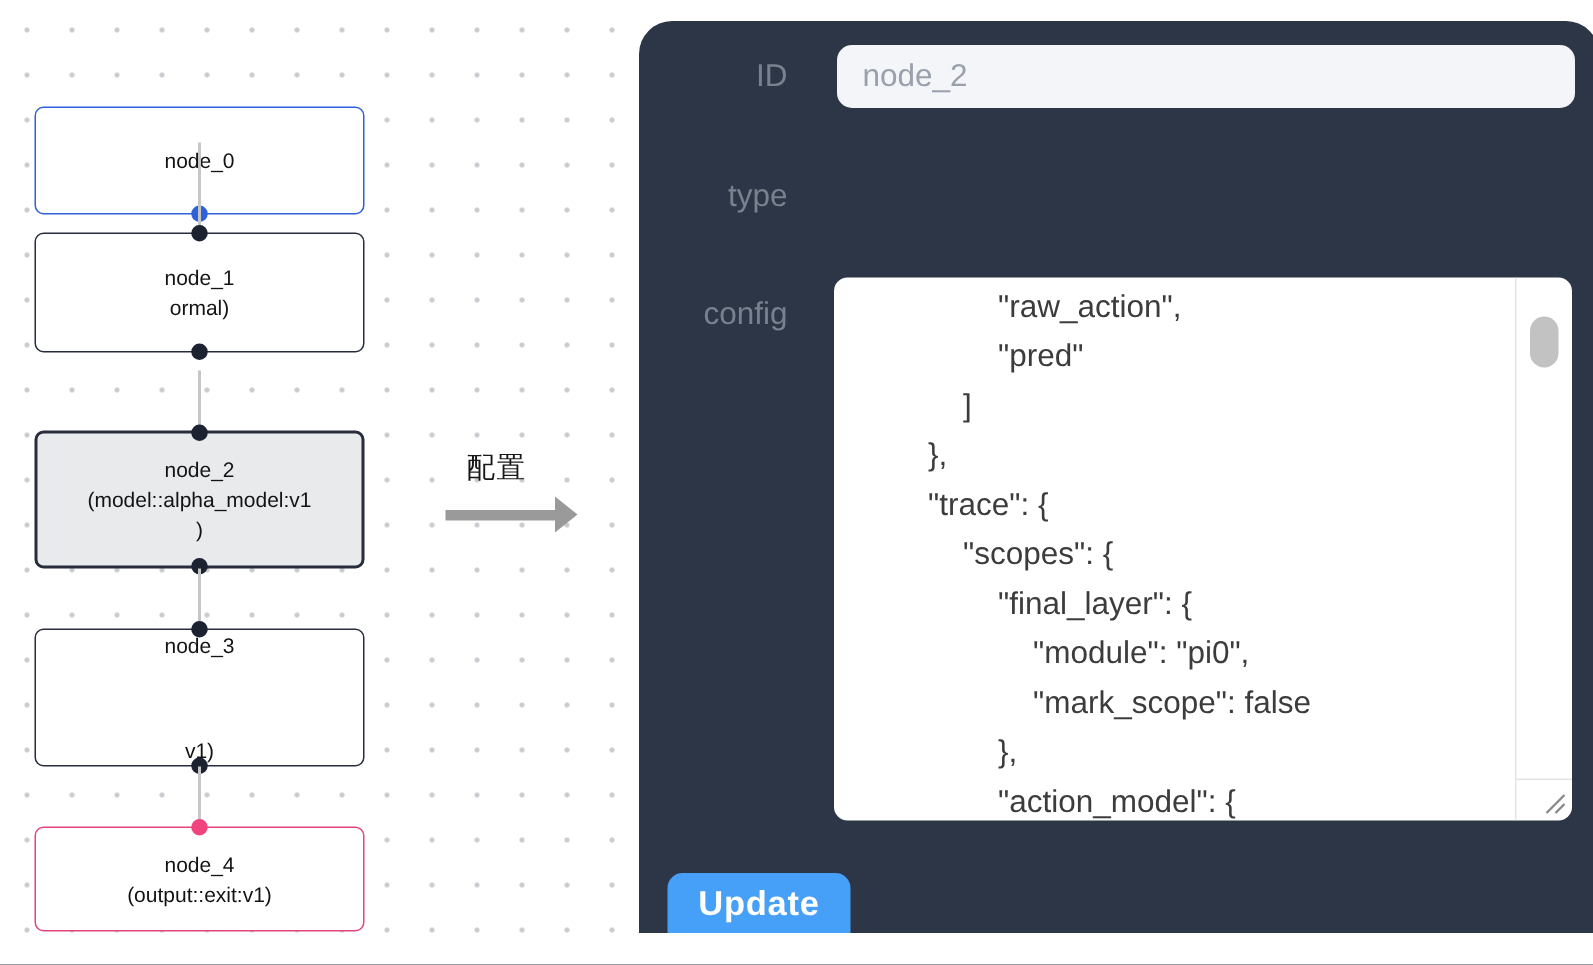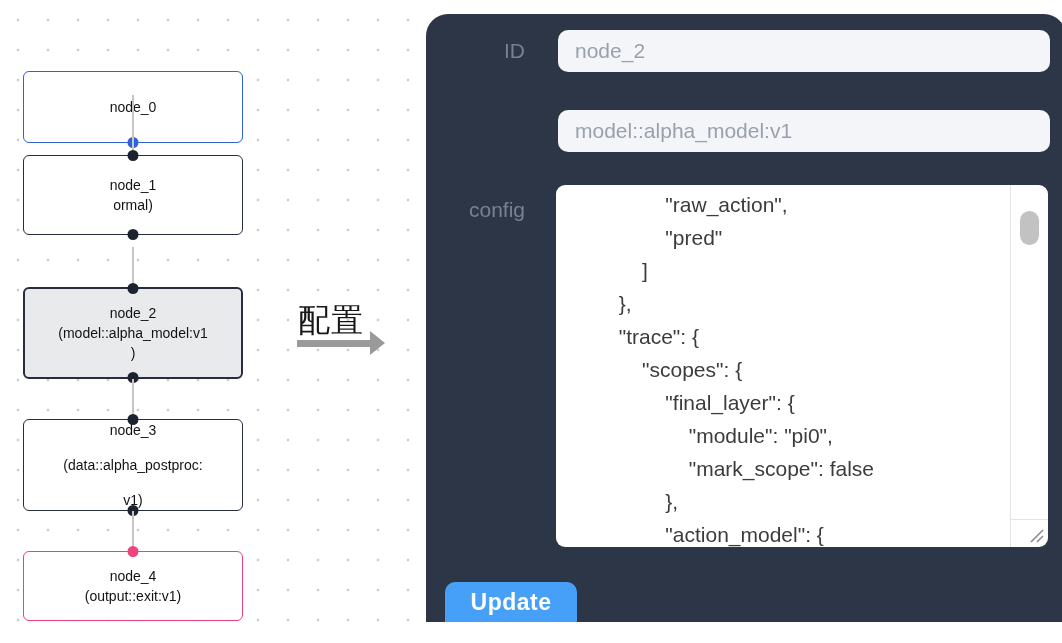--- a/index.html
+++ b/index.html
@@ -31,21 +31,21 @@
   .port--bottom { bottom: -6px; }
   .port--blue { background: #2f62d8; }
   .port--pink { background: #f0447e; }
   .edge {
     position: absolute; left: 132px; width: 2px; background: #c6c6c6;
   }
 
   
   .cfg-label {
     position: absolute; left: 293px; top: 299px; width: 76px;
-    font-size: 32px; font-weight: 500; color: #171717; text-align: center;
+    font-size: 19px; font-weight: 500; color: #171717; text-align: center;
     letter-spacing: 1px;
   }
   .arrow-shaft { position: absolute; left: 297px; top: 340px; width: 74px; height: 7px; background: #9a9a9a; }
   .arrow-head  { position: absolute; left: 370px; top: 331px; width: 0; height: 0;
     border-left: 15px solid #9a9a9a; border-top: 12px solid transparent; border-bottom: 12px solid transparent; }
 
   
   .panel {
     position: absolute; left: 408px; top: 14px; width: 640px; height: 608px;
     background: #2d3646; border-radius: 22px 22px 0 0; margin-left: 18px;
@@ -72,21 +72,21 @@
     white-space: pre; padding: 3px 0 0 16px; overflow: hidden;
   }
   .scroll-track-line { position: absolute; right: 37px; top: 0; bottom: 0; width: 1px; background: #e3e3e3; }
   .scroll-thumb {
     position: absolute; right: 9px; top: 26px; width: 19px; height: 34px;
     background: #c2c2c2; border-radius: 10px;
   }
   .scroll-corner-line { position: absolute; right: 0; bottom: 27px; width: 37px; height: 1px; background: #e3e3e3; }
   .resize-handle { position: absolute; right: 3px; bottom: 3px; width: 18px; height: 18px; }
   .update-btn {
-    position: absolute; left: 19px; bottom: 0; width: 132px; height: 40px;
+    position: absolute; left: 19px; bottom: 0; width: 122px; height: 40px;
     background: #47a0f8; border: none; border-radius: 10px 10px 0 0;
     color: #ffffff; font-family: "Liberation Sans", sans-serif;
     font-size: 23px; font-weight: 700; letter-spacing: 0.5px; cursor: pointer;
   }
 </style>
 </head>
 <body>
 
 <div class="node node--input" style="top:23px; height:72px;margin-top:48px;">
   <div>node_0</div>
@@ -109,21 +109,20 @@
   <div>(model::alpha_model:v1</div>
   <div>)</div>
   <span class="port port--top"></span>
   <span class="port port--bottom"></span>
 </div>
 
 <div class="edge" style="top:379px; height:40px;"></div>
 
 <div class="node" style="top:419px; height:92px;justify-content:space-between;">
   <div>node_3</div>
-  <div>(data::alpha_postproc:</div>
   <div>v1)</div>
   <span class="port port--top"></span>
   <span class="port port--bottom"></span>
 </div>
 
 <div class="edge" style="top:511px; height:40px;"></div>
 
 <div class="node node--output" style="top:551px; height:70px;">
   <div>node_4</div>
   <div>(output::exit:v1)</div>
@@ -132,21 +131,21 @@
 
 <div class="cfg-label">配置</div>
 <div class="arrow-shaft"></div>
 <div class="arrow-head"></div>
 
 <div class="panel">
 
   <div class="field-label row-label" style="top:16px;">ID</div>
   <input class="field-input" style="top: 16px;" type="text" value="node_2">
 
-  <input class="field-input" style="top: 96px;" type="text" value="model::alpha_model:v1">
+  <div class="field-label row-label" style="top:96px;">type</div>
 
   <div class="field-label" style="top:184px; line-height:24px;padding-left:25px;">config</div>
 
   <div class="config-box">
     <div class="config-text">                "raw_action",
                 "pred"
             ]
         },
         "trace": {
             "scopes": {

